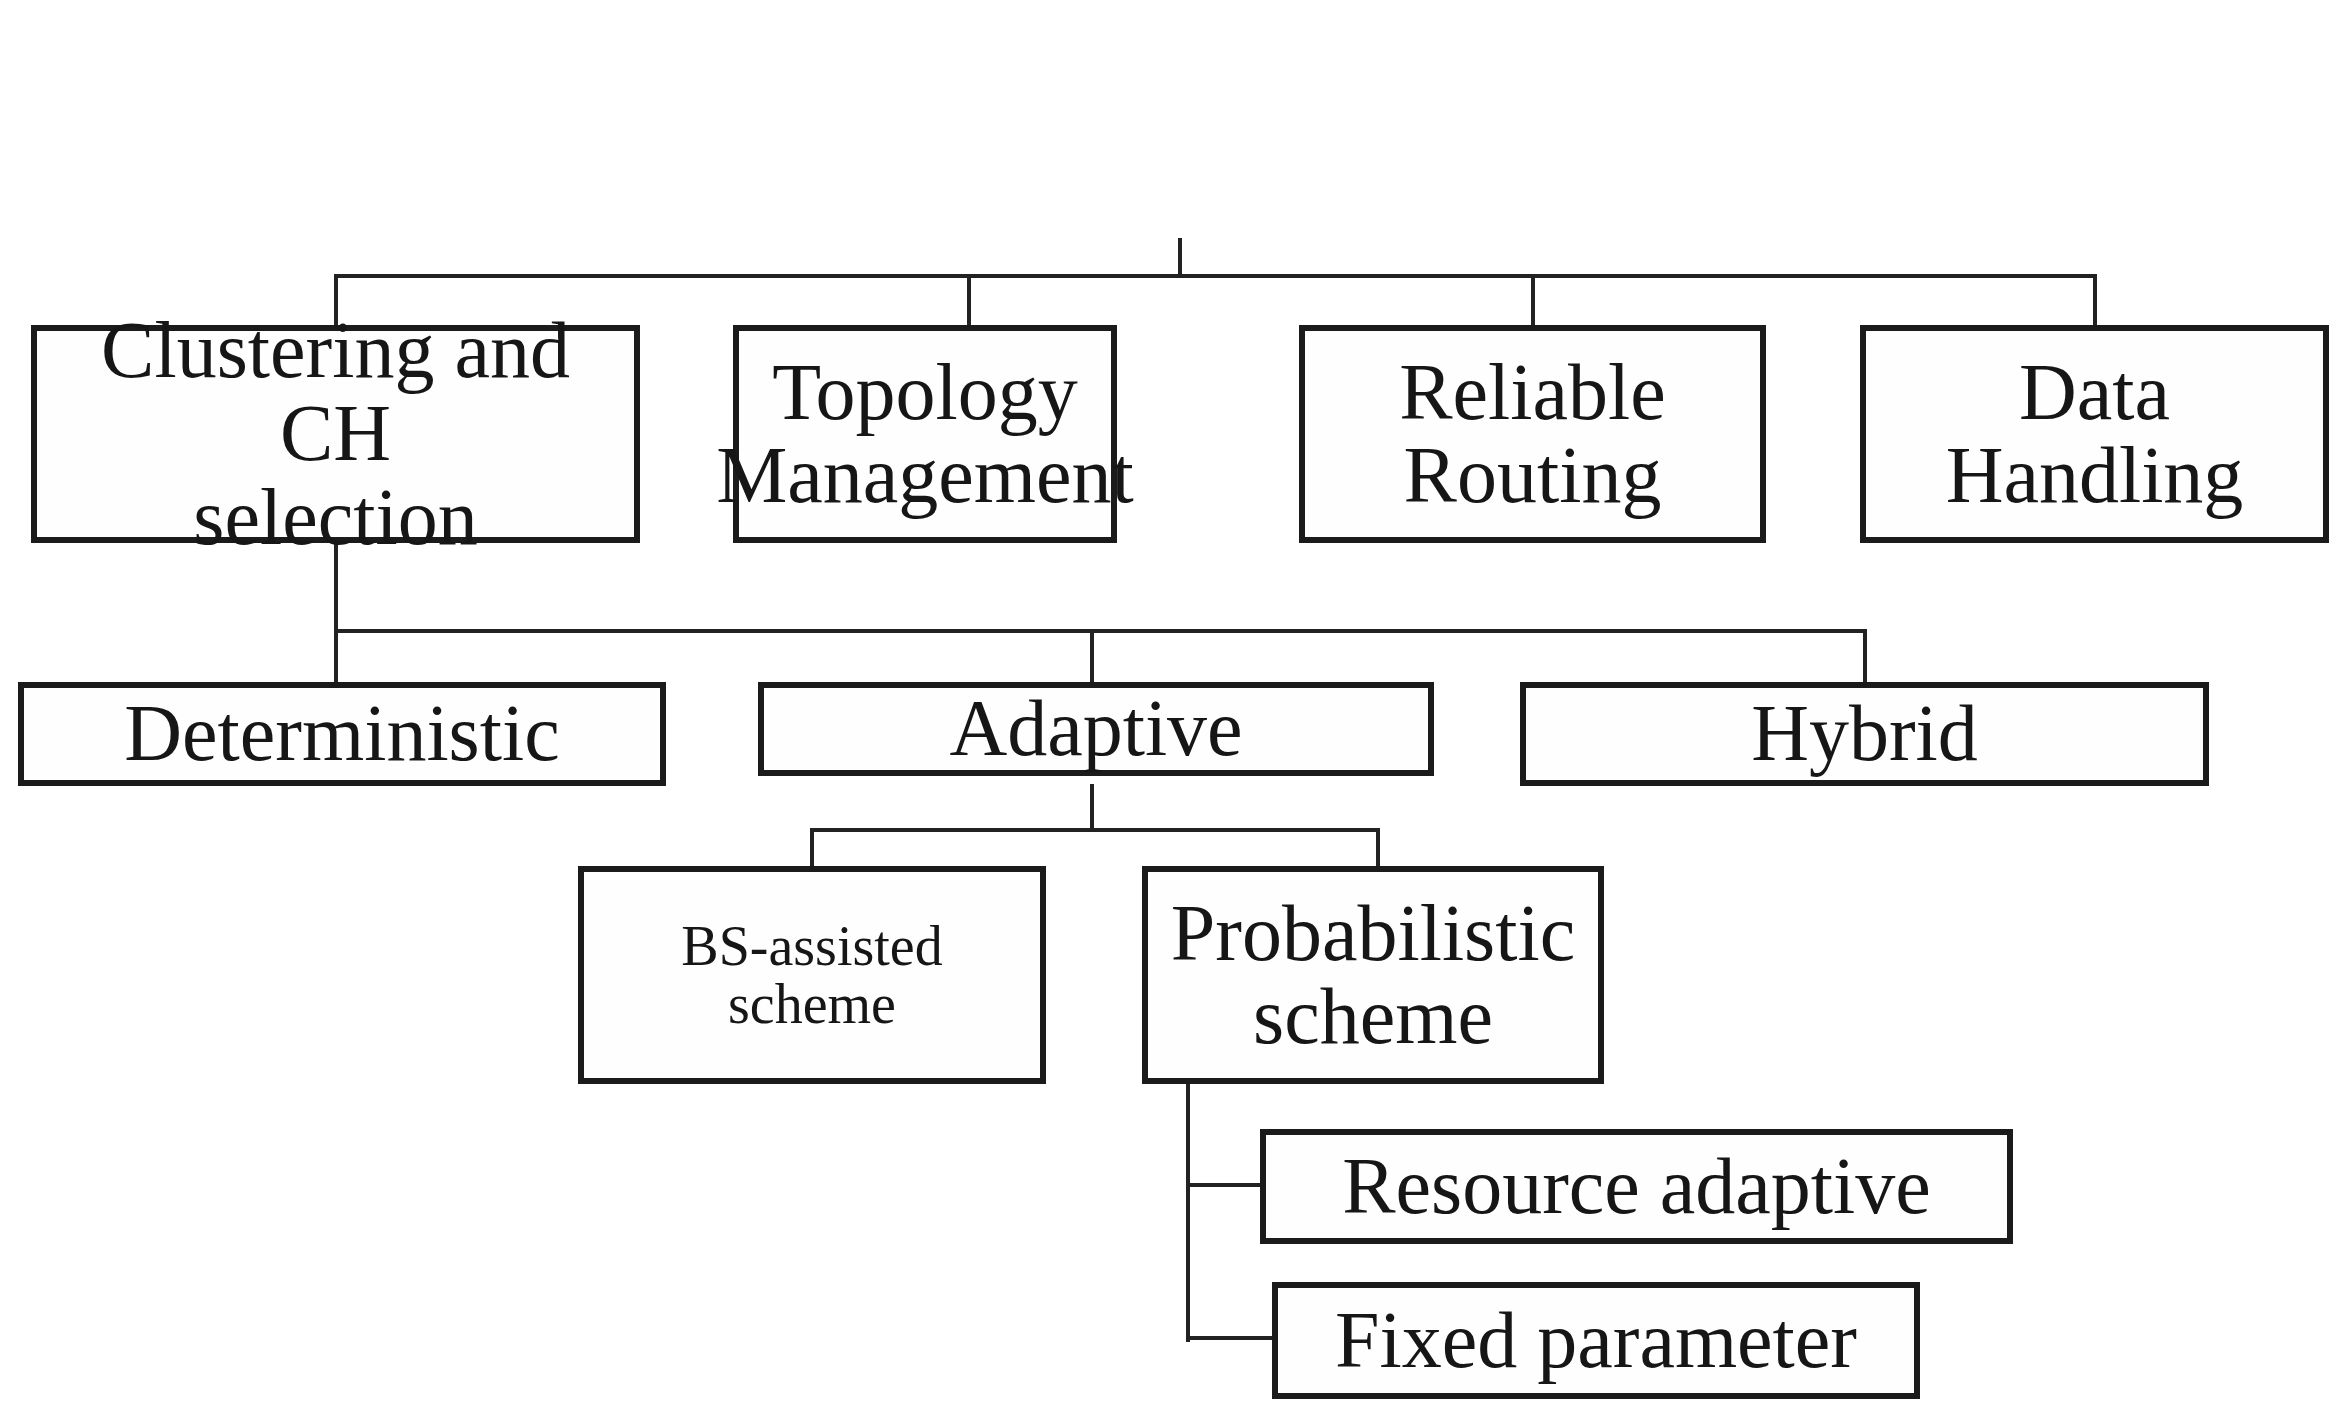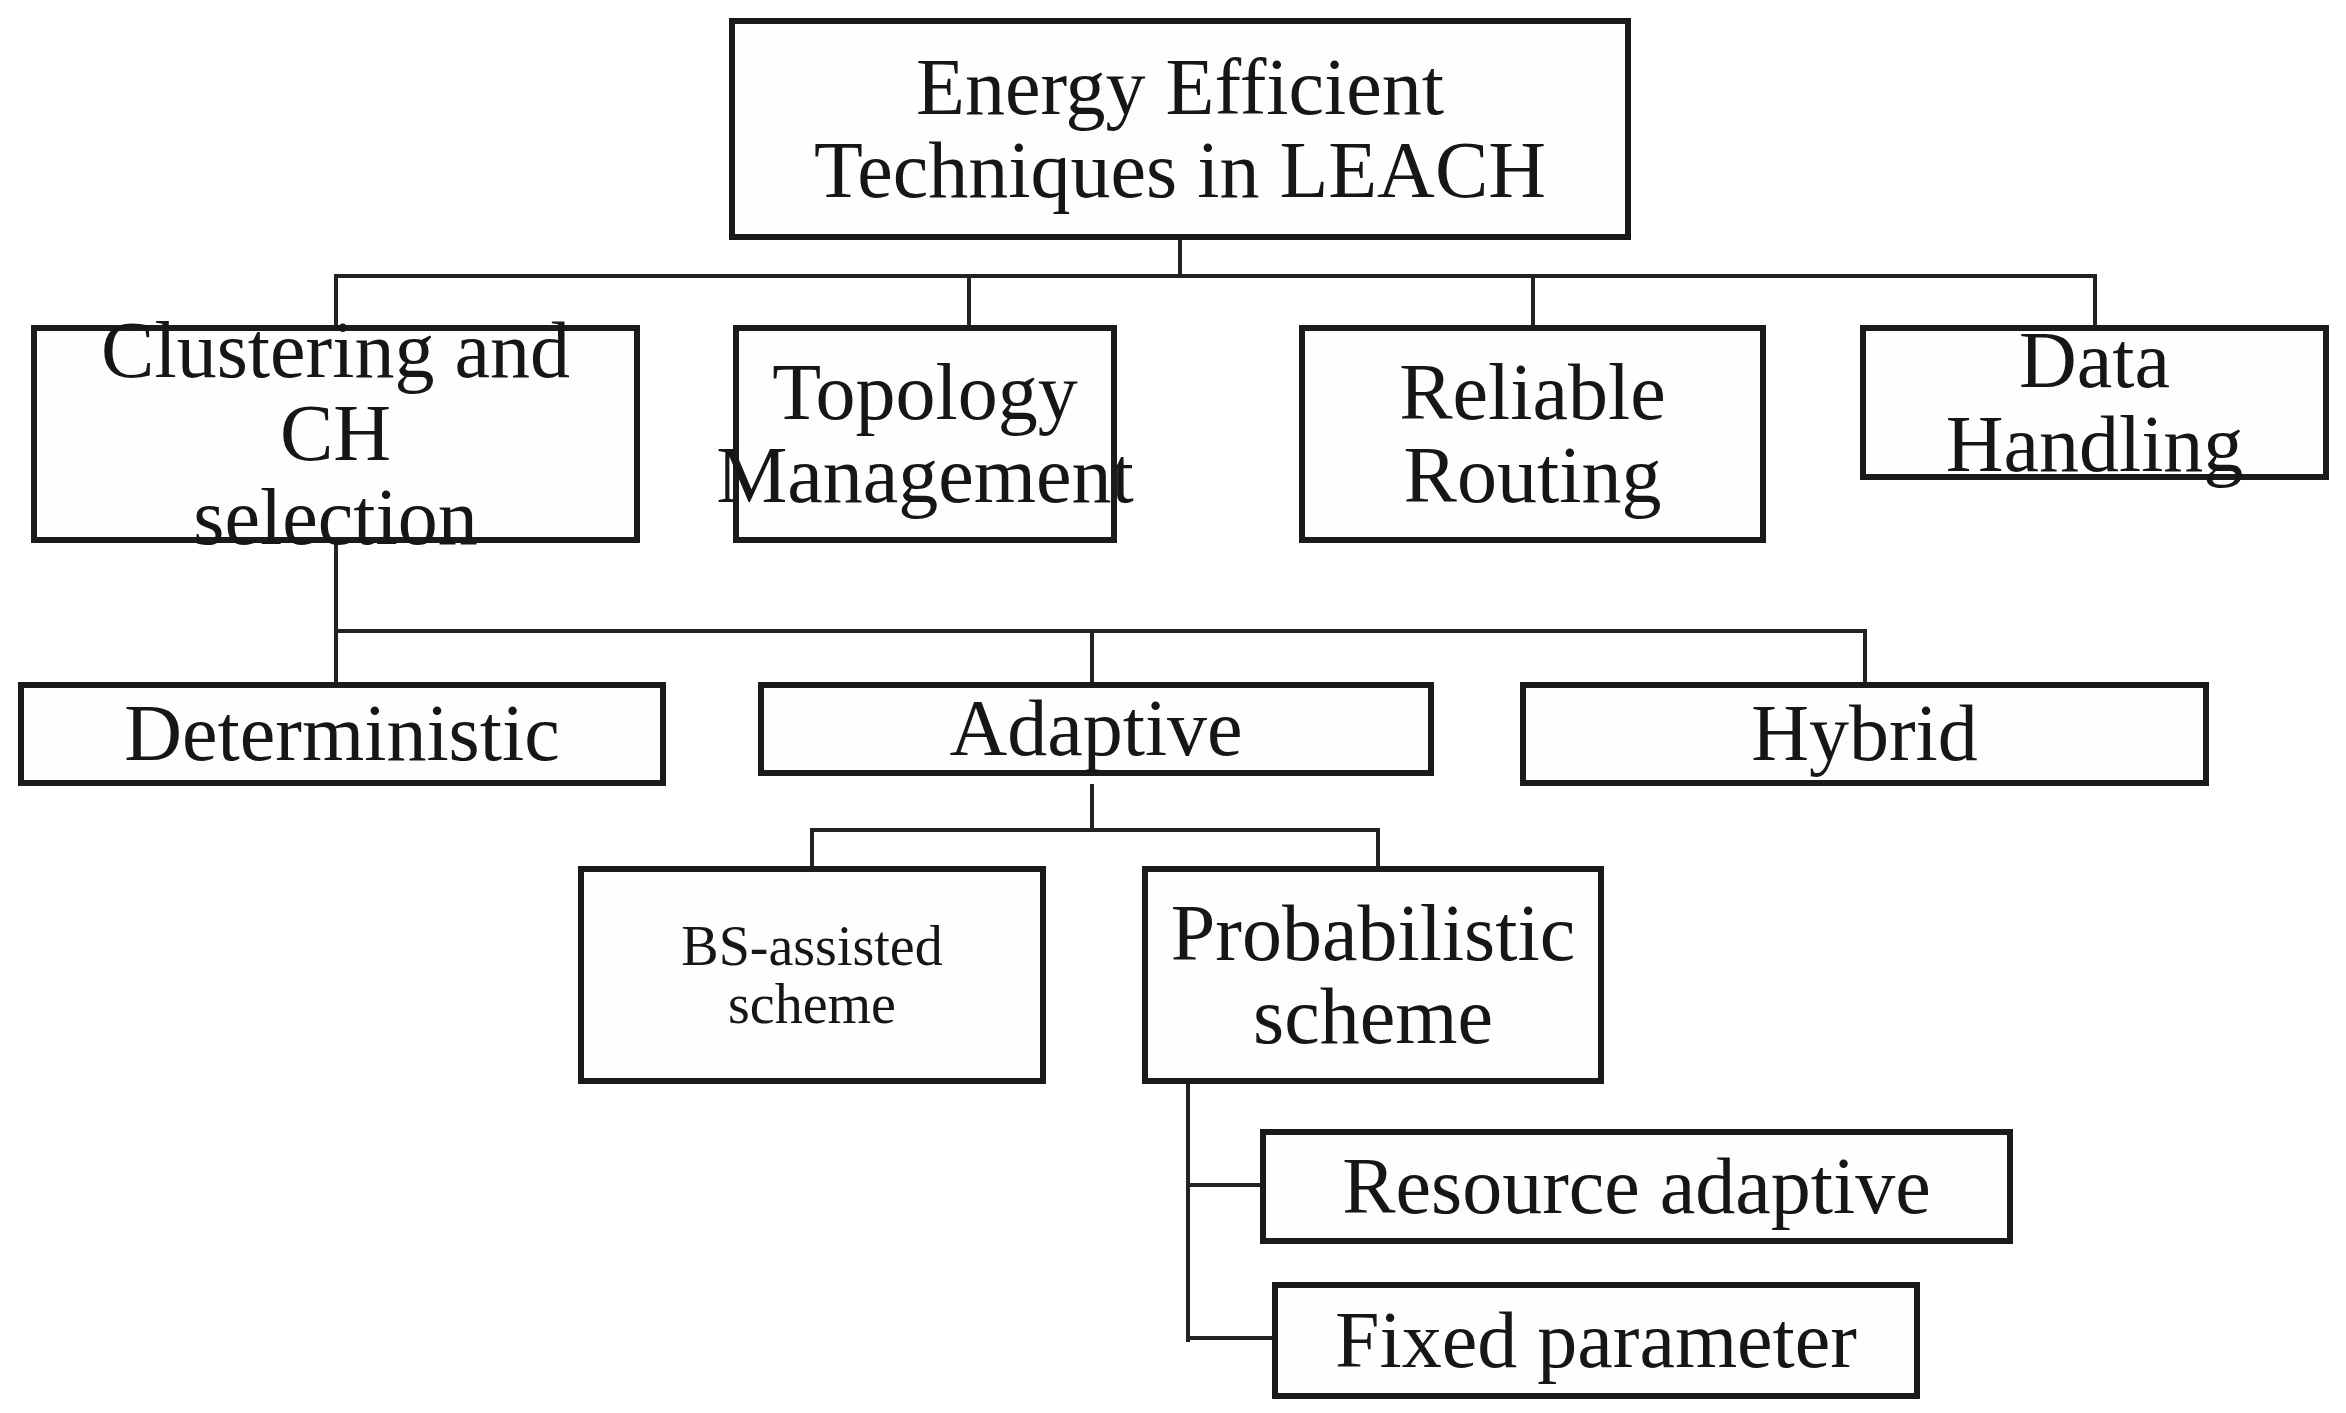--- a/index.html
+++ b/index.html
@@ -56,37 +56,33 @@
     <div class="connector" style="background: rgb(34, 34, 34); left: 334px; top: 631px; width: 4px; height: 53px;"></div>
     <div class="connector" style="background: rgb(34, 34, 34); left: 1090px; top: 631px; width: 4px; height: 53px;"></div>
     <div class="connector" style="background: rgb(34, 34, 34); left: 1863px; top: 631px; width: 4px; height: 53px;"></div>
     <div class="connector" style="background: rgb(34, 34, 34); left: 1090px; top: 784px; width: 4px; height: 48px;"></div>
     <div class="connector" style="background: rgb(34, 34, 34); left: 810px; top: 828px; width: 570px; height: 4px;"></div>
     <div class="connector" style="background: rgb(34, 34, 34); left: 810px; top: 830px; width: 4px; height: 38px;"></div>
     <div class="connector" style="background: rgb(34, 34, 34); left: 1376px; top: 830px; width: 4px; height: 38px;"></div>
     <div class="connector" style="background: rgb(34, 34, 34); left: 1186px; top: 1082px; width: 4px; height: 260px;"></div>
     <div class="connector" style="background: rgb(34, 34, 34); left: 1186px; top: 1183px; width: 78px; height: 4px;"></div>
     <div class="connector" style="background: rgb(34, 34, 34); left: 1186px; top: 1336px; width: 90px; height: 4px;"></div>
-    <div class="node" style="left: 729px; top: 18px; width: 902px; height: 222px; border-width: 6px; border-color: rgb(27, 27, 27); background: rgb(254, 254, 254);">
-      <span class="node-label" style="font-size: 80px; color: rgb(22, 22, 22);">Energy Efficient
-Techniques in LEACH</span>
-    </div>
     <div class="node" style="left: 31px; top: 325px; width: 609px; height: 218px; border-width: 6px; border-color: rgb(27, 27, 27); background: rgb(254, 254, 254);">
       <span class="node-label" style="font-size: 80px; color: rgb(22, 22, 22);">Clustering and CH
 selection</span>
     </div>
     <div class="node" style="left: 733px; top: 325px; width: 384px; height: 218px; border-width: 6px; border-color: rgb(27, 27, 27); background: rgb(254, 254, 254);">
       <span class="node-label" style="font-size: 80px; color: rgb(22, 22, 22);">Topology
 Management</span>
     </div>
     <div class="node" style="left: 1299px; top: 325px; width: 467px; height: 218px; border-width: 6px; border-color: rgb(27, 27, 27); background: rgb(254, 254, 254); text-align: center;">
       <span class="node-label" style="font-size: 80px; color: rgb(22, 22, 22);">Reliable
 Routing</span>
     </div>
-    <div class="node" style="left: 1860px; top: 325px; width: 469px; height: 155px; border-width: 6px; border-color: rgb(27, 27, 27); background: rgb(254, 254, 254);">
+    <div class="node" style="left: 1860px; top: 325px; width: 469px; height: 218px; border-width: 6px; border-color: rgb(27, 27, 27); background: rgb(254, 254, 254);">
       <span class="node-label" style="font-size: 80px; color: rgb(22, 22, 22);">Data
 Handling</span>
     </div>
     <div class="node" style="left: 18px; top: 682px; width: 648px; height: 104px; border-width: 6px; border-color: rgb(27, 27, 27); background: rgb(254, 254, 254);">
       <span class="node-label" style="font-size: 80px; color: rgb(22, 22, 22);">Deterministic</span>
     </div>
     <div class="node" style="left: 758px; top: 682px; width: 676px; height: 94px; border-width: 6px; border-color: rgb(27, 27, 27); background: rgb(254, 254, 254);">
       <span class="node-label" style="font-size: 80px; color: rgb(22, 22, 22);">Adaptive</span>
     </div>
     <div class="node" style="left: 1520px; top: 682px; width: 689px; height: 104px; border-width: 6px; border-color: rgb(27, 27, 27); background: rgb(254, 254, 254);">

